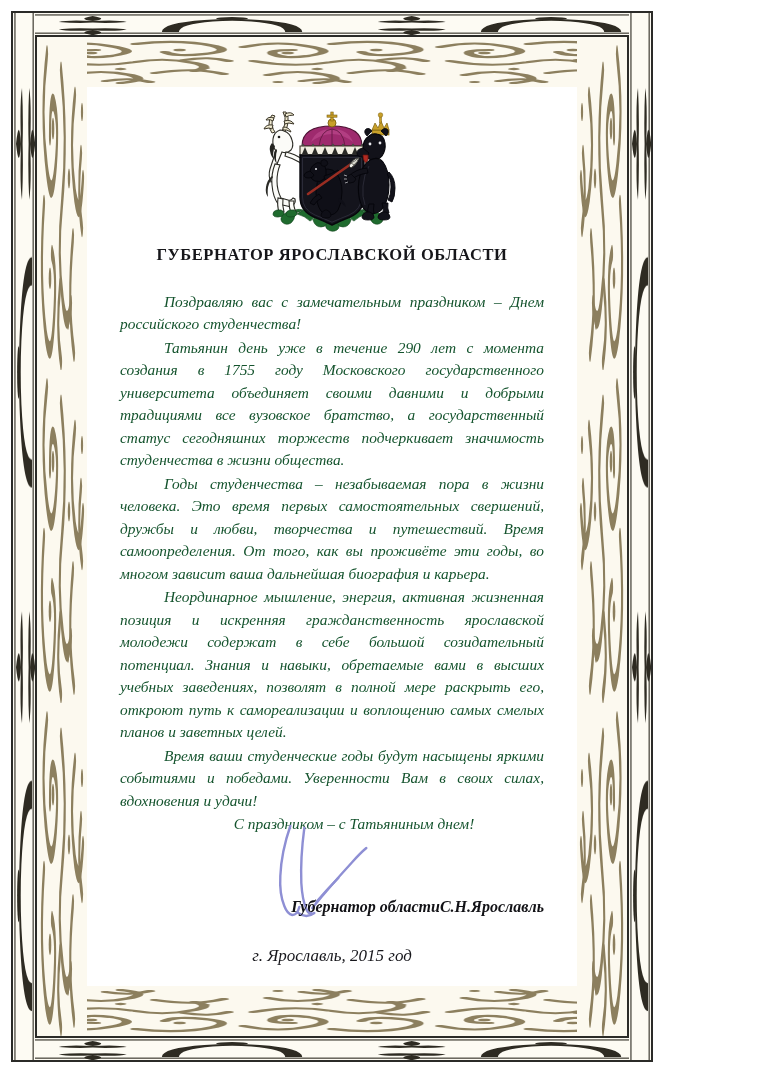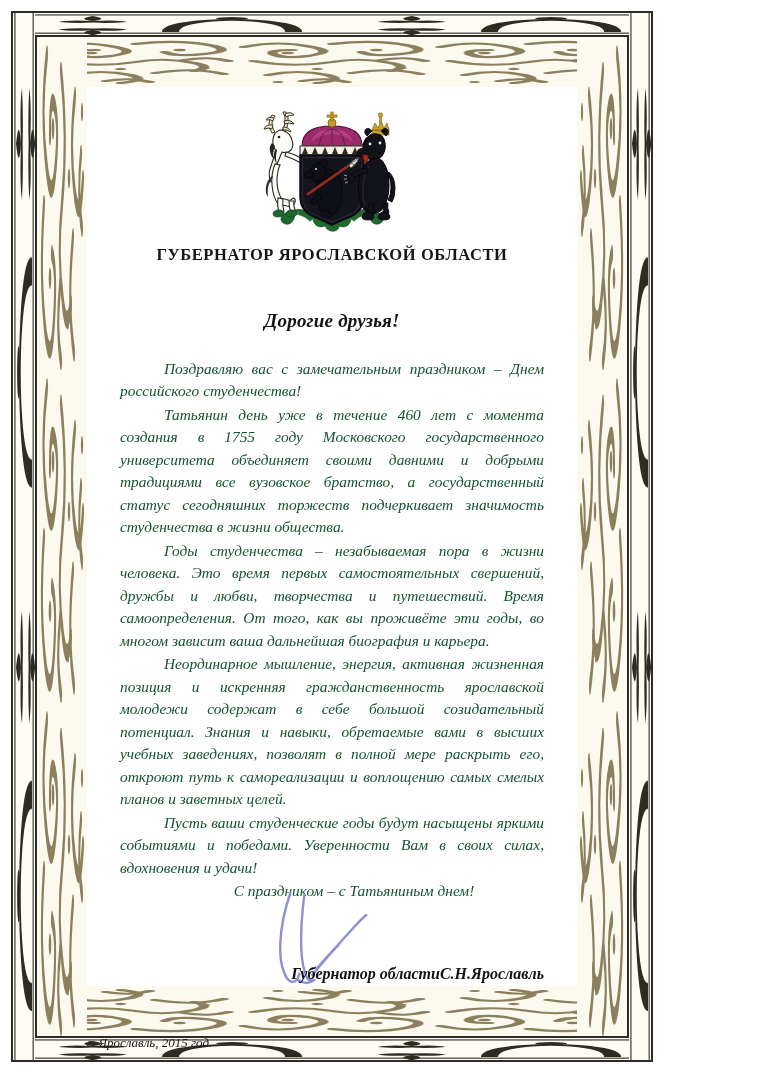--- a/index.html
+++ b/index.html
@@ -169,26 +169,26 @@
   }
   .signature-mark {
     position: absolute;
     left: 50%;
     transform: translateX(-56%);
     top: -42px;
     z-index: 1;
     pointer-events: none;
   }
   .place-date {
-    text-align: left;
+    text-align: center;
     font-family: "Liberation Serif", "DejaVu Serif", serif;
     font-style: italic;
-    font-size: 13px;
+    font-size: 17px;
     color: #17171c;
-    margin-top: 30px;
+    margin-top: 8px;
   }
 </style>
 </head>
 <body>
 
 <div class="page">
 
   <div class="border-outer"></div>
 
   <div class="ornate-strip top">
@@ -463,28 +463,27 @@
           <path d="M143 97 q2 6 1 11 l6 -1 q-2 -5 -1 -10 z" fill="#12121a" stroke="#05050a" stroke-width="0.9"></path>
 
           <path d="M127 106 q-4 2 -4 5 q0 3 6 3 q6 0 6 -3 q0 -3 -4 -5 z" fill="#12121a" stroke="#05050a" stroke-width="0.8"></path>
           <path d="M143 106 q-4 2 -4 5 q0 3 6 3 q6 0 6 -3 q0 -3 -4 -5 z" fill="#12121a" stroke="#05050a" stroke-width="0.8"></path>
         </g>
       </svg>
     </div>
 
     <div class="doc-title">ГУБЕРНАТОР ЯРОСЛАВСКОЙ ОБЛАСТИ</div>
 
-    <div class="salutation">Дорогие друзья!</div>
 
     <div class="body-text">
       <p class="para">Поздравляю вас с замечательным праздником – Днем российского студенчества!</p>
-      <p class="para">Татьянин день уже в течение 460 лет с момента создания в 1755 году Московского государственного университета объединяет своими давними и добрыми традициями все вузовское братство, а государственный статус сегодняшних торжеств подчеркивает значимость студенчества в жизни общества.</p>
+      <p class="para">Татьянин день уже в течение 290 лет с момента создания в 1755 году Московского государственного университета объединяет своими давними и добрыми традициями все вузовское братство, а государственный статус сегодняшних торжеств подчеркивает значимость студенчества в жизни общества.</p>
       <p class="para">Годы студенчества – незабываемая пора в жизни человека. Это время первых самостоятельных свершений, дружбы и любви, творчества и путешествий. Время самоопределения. От того, как вы проживёте эти годы, во многом зависит ваша дальнейшая биография и карьера.</p>
       <p class="para">Неординарное мышление, энергия, активная жизненная позиция и искренняя гражданственность ярославской молодежи содержат в себе большой созидательный потенциал. Знания и навыки, обретаемые вами в высших учебных заведениях, позволят в полной мере раскрыть его, откроют путь к самореализации и воплощению самых смелых планов и заветных целей.</p>
-      <p class="para">Пусть ваши студенческие годы будут насыщены яркими событиями и победами. Уверенности Вам в своих силах, вдохновения и удачи!</p>
+      <p class="para">Время ваши студенческие годы будут насыщены яркими событиями и победами. Уверенности Вам в своих силах, вдохновения и удачи!</p>
       <p class="para last-short">С праздником – с Татьяниным днем!</p>
     </div>
 
     <div class="sign-block">
 
       <svg class="signature-mark" width="128" height="108" viewBox="0 0 128 108" xmlns="http://www.w3.org/2000/svg">
         <g fill="none" stroke="#8e8fd4" stroke-width="2.4" stroke-linecap="round" stroke-linejoin="round">
           <path d="M30 4 q-9 26 -10 50 q-1 18 4 30 q3 8 8 9 q5 0 7 -8"></path>
           <path d="M44 6 q-4 30 -3 55 q1 17 5 26 q2 5 5 4"></path>
           <path d="M52 86 q18 -22 40 -46 q8 -9 14 -14"></path>

